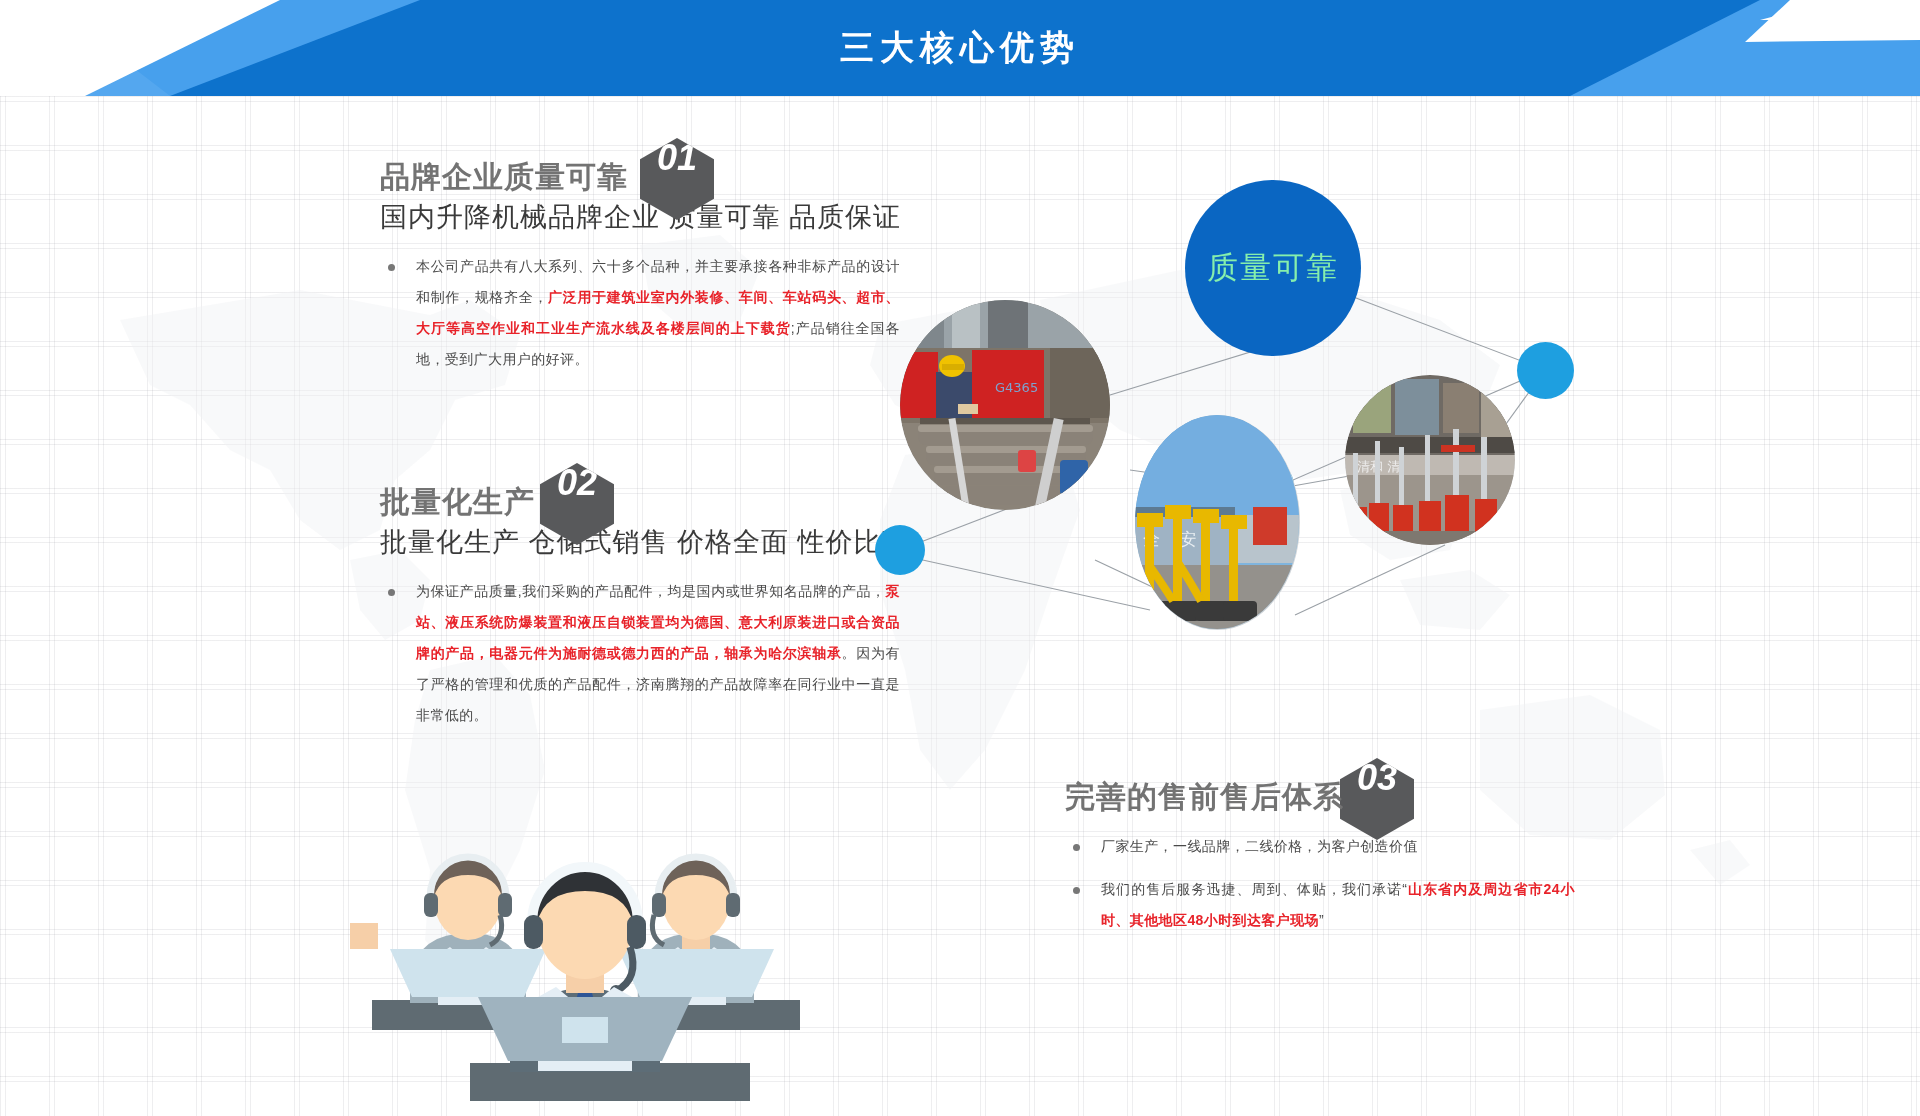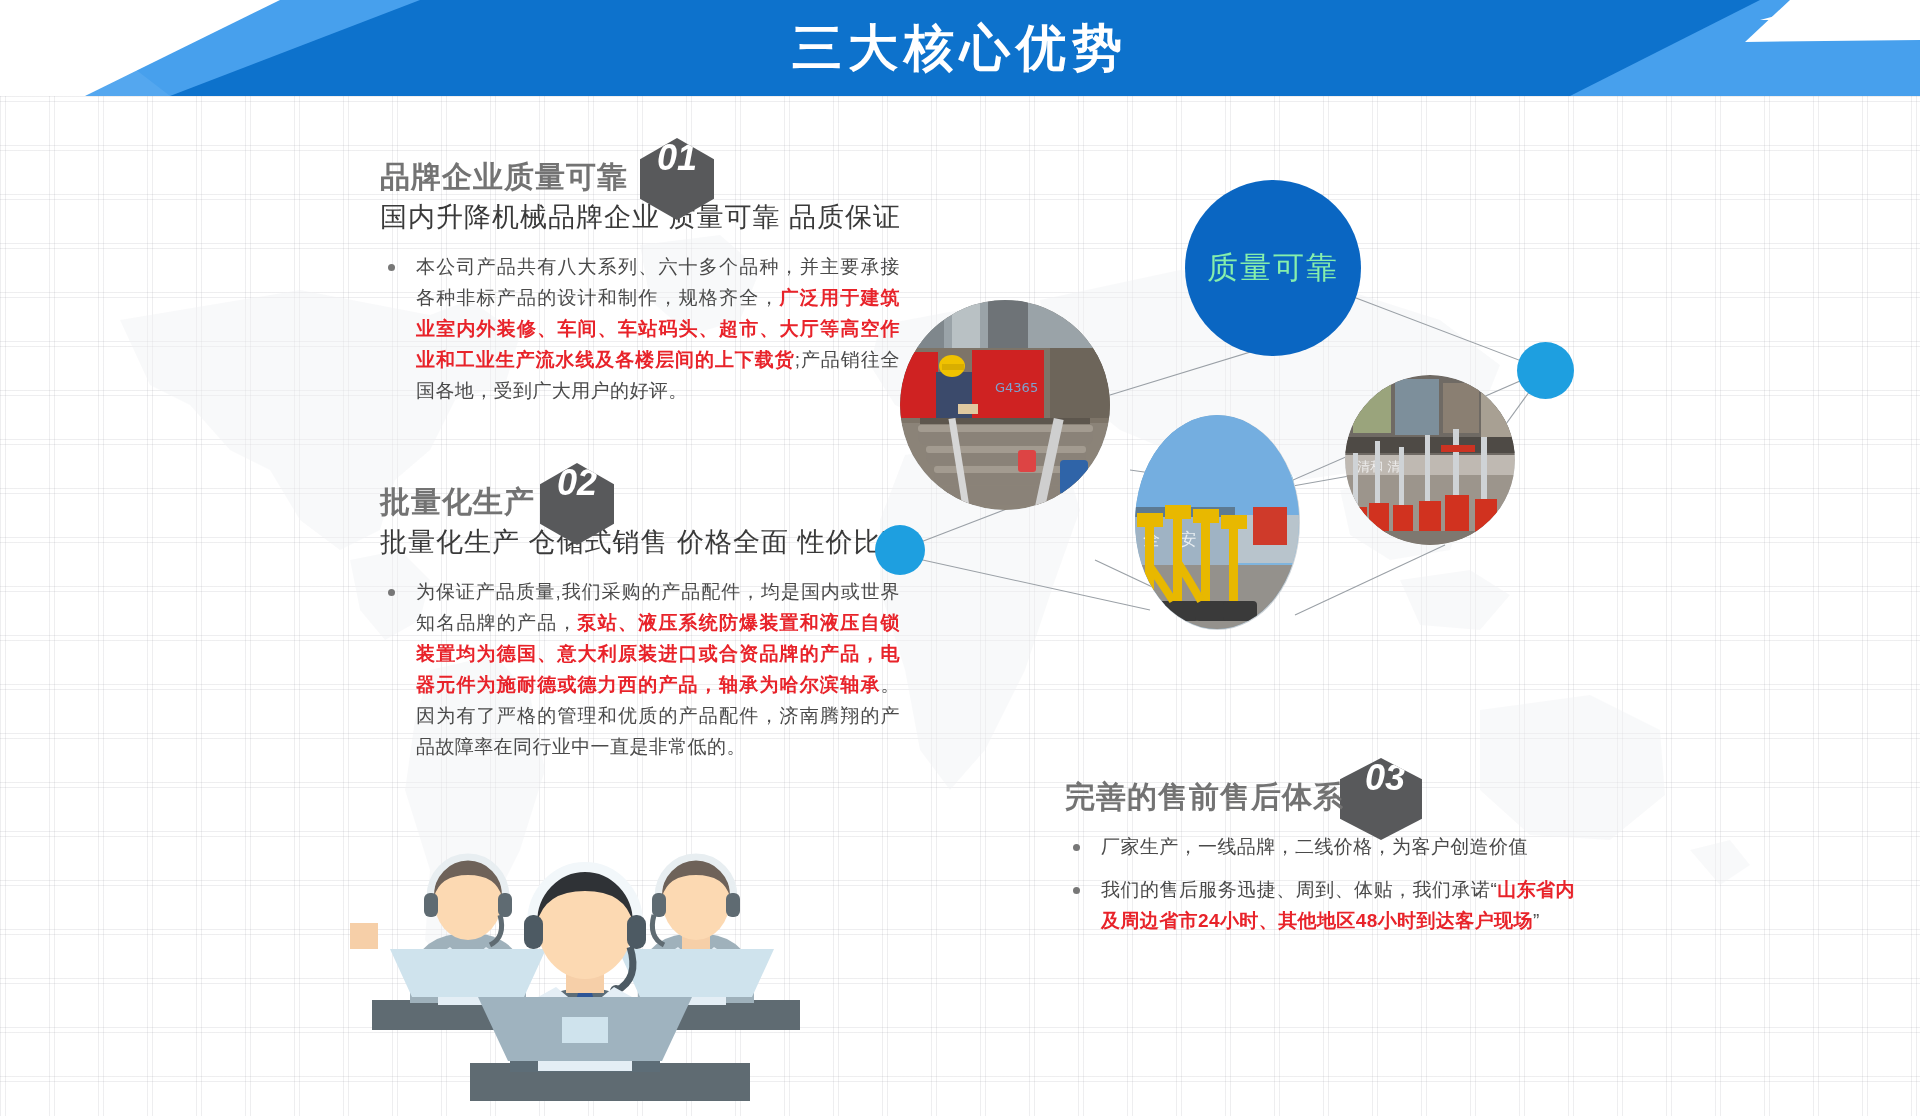--- a/index.html
+++ b/index.html
@@ -24,21 +24,21 @@
   #bg-map{
     position:absolute;left:0;top:150px;width:1920px;height:900px;
     opacity:.45;pointer-events:none;
   }
 
   
   #banner{position:absolute;left:0;top:0;width:1920px;height:96px;}
   #banner-title{
     position:absolute;left:0;top:0;width:1920px;height:96px;
     display:flex;align-items:center;justify-content:center;
-    color:#ffffff;font-size:50px;font-weight:bold;letter-spacing:6px;
+    color:#ffffff;font-size:34px;font-weight:bold;letter-spacing:6px;
     z-index:3;
   }
 
   
   .feature{position:absolute;}
   .feature-head{position:relative;display:inline-block;}
   .hex{
     position:absolute;width:74px;height:82px;
     background:#58595b;
     clip-path:polygon(50% 0%,100% 26%,100% 74%,50% 100%,0% 74%,0% 26%);
@@ -52,21 +52,21 @@
     color:#737373;font-size:30px;font-weight:bold;letter-spacing:1px;
     white-space:nowrap;line-height:1.15;position:relative;z-index:2;
   }
   .feat-sub{
     color:#3a3a3a;font-size:27px;letter-spacing:1px;white-space:nowrap;
     margin-top:6px;line-height:1.2;
   }
   .bullets{margin:0;padding:0;list-style:none;}
   .bullets li{
     position:relative;padding-left:36px;margin-top:12px;
-    font-size:19px;line-height:31px;color:#4a4a4a;letter-spacing:.4px;
+    font-size:14px;line-height:31px;color:#4a4a4a;letter-spacing:.4px;
     text-align:justify;
   }
   .bullets li:before{
     content:"";position:absolute;left:8px;top:13px;
     width:7px;height:7px;border-radius:50%;background:#777;
   }
   .hl{color:#e8232a;font-weight:bold;}
 
   
   #network{position:absolute;left:880px;top:170px;width:700px;height:460px;}
@@ -146,21 +146,21 @@
     <div class="feat-title">批量化生产</div>
     <div class="feat-sub">批量化生产 仓储式销售 价格全面 性价比高</div>
   </div>
   <ul class="bullets" style="margin-top:18px;">
     <li><span>为保证产品质量,我们采购的产品配件，均是国内或世界知名品牌的产品，</span><span class="hl">泵站、液压系统防爆装置和液压自锁装置均为德国、意大利原装进口或合资品牌的产品，电器元件为施耐德或德力西的产品，轴承为哈尔滨轴承</span><span>。因为有了严格的管理和优质的产品配件，济南腾翔的产品故障率在同行业中一直是非常低的。</span></li>
   </ul>
 </div>
 
 <div class="feature" style="left:1065px;top:780px;width:510px;">
   <div class="feature-head">
-    <div class="hex" style="left:275px;top:-22px;padding-left:8px;">
+    <div class="hex" style="left:275px;top:-22px;">
       <span>03</span>
     </div>
     <div class="feat-title">完善的售前售后体系</div>
   </div>
   <ul class="bullets" style="margin-top:16px;">
     <li><span>厂家生产，一线品牌，二线价格，为客户创造价值</span></li>
     <li><span>我们的售后服务迅捷、周到、体贴，我们承诺“</span><span class="hl">山东省内及周边省市24小时、其他地区48小时到达客户现场</span><span>”</span></li>
   </ul>
 </div>
 

